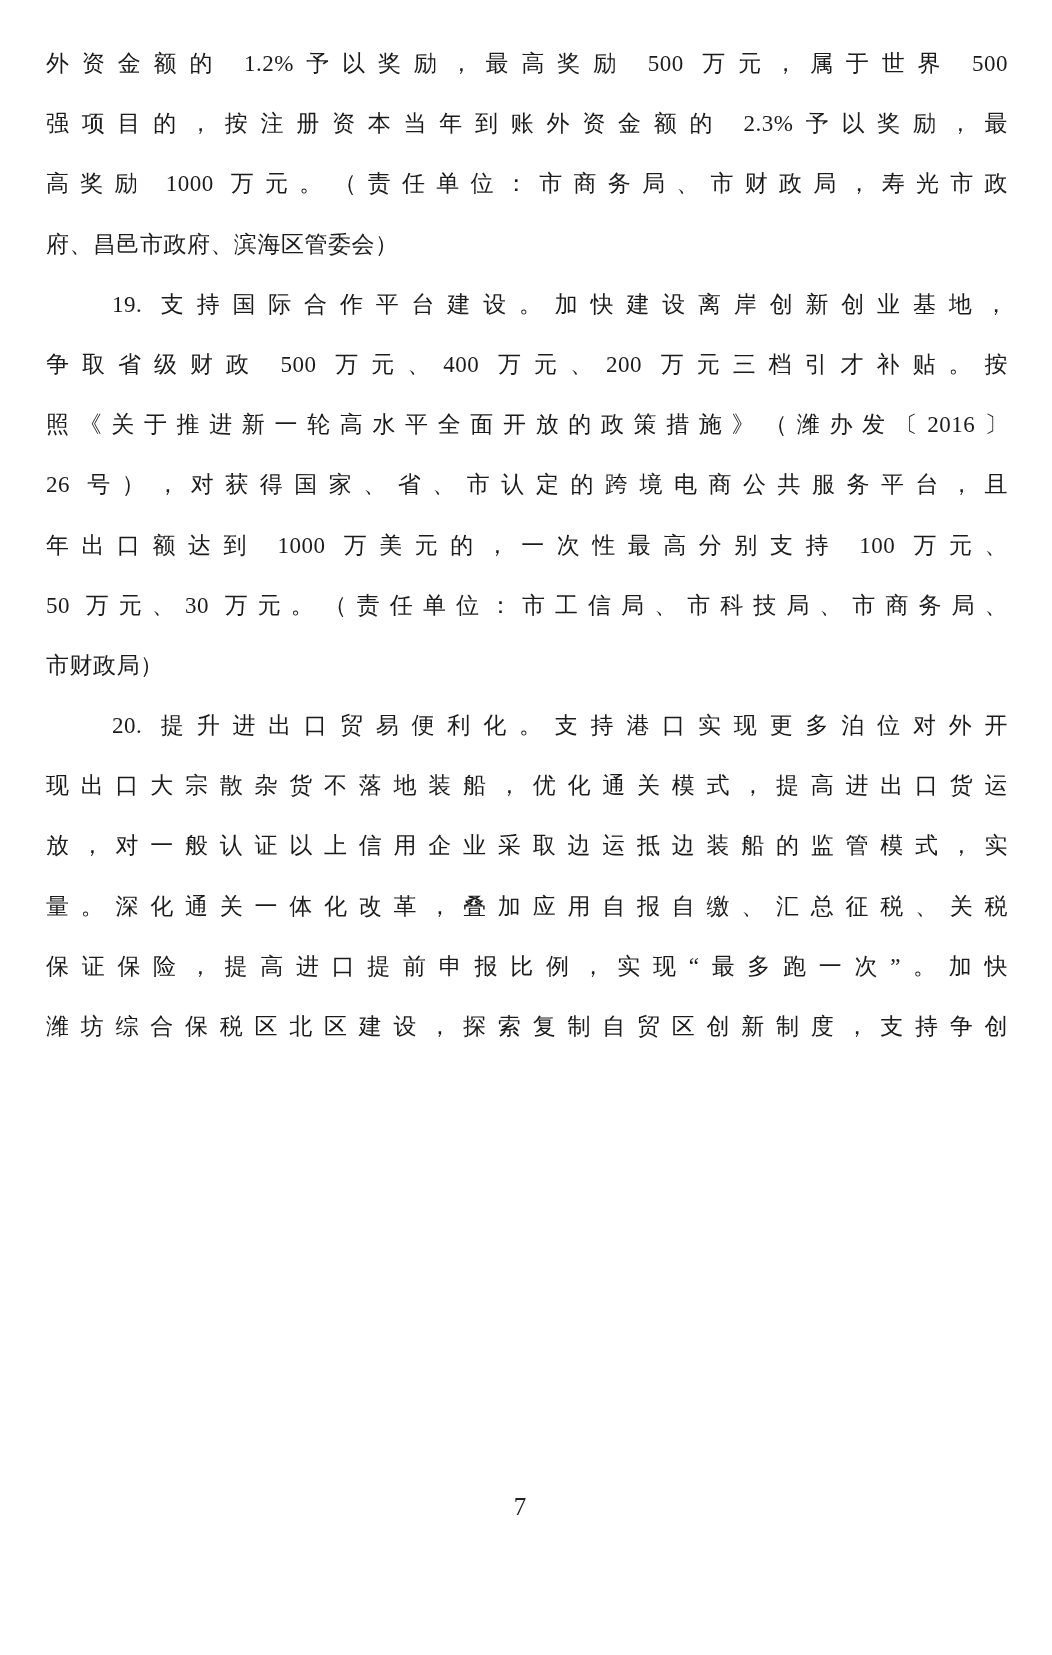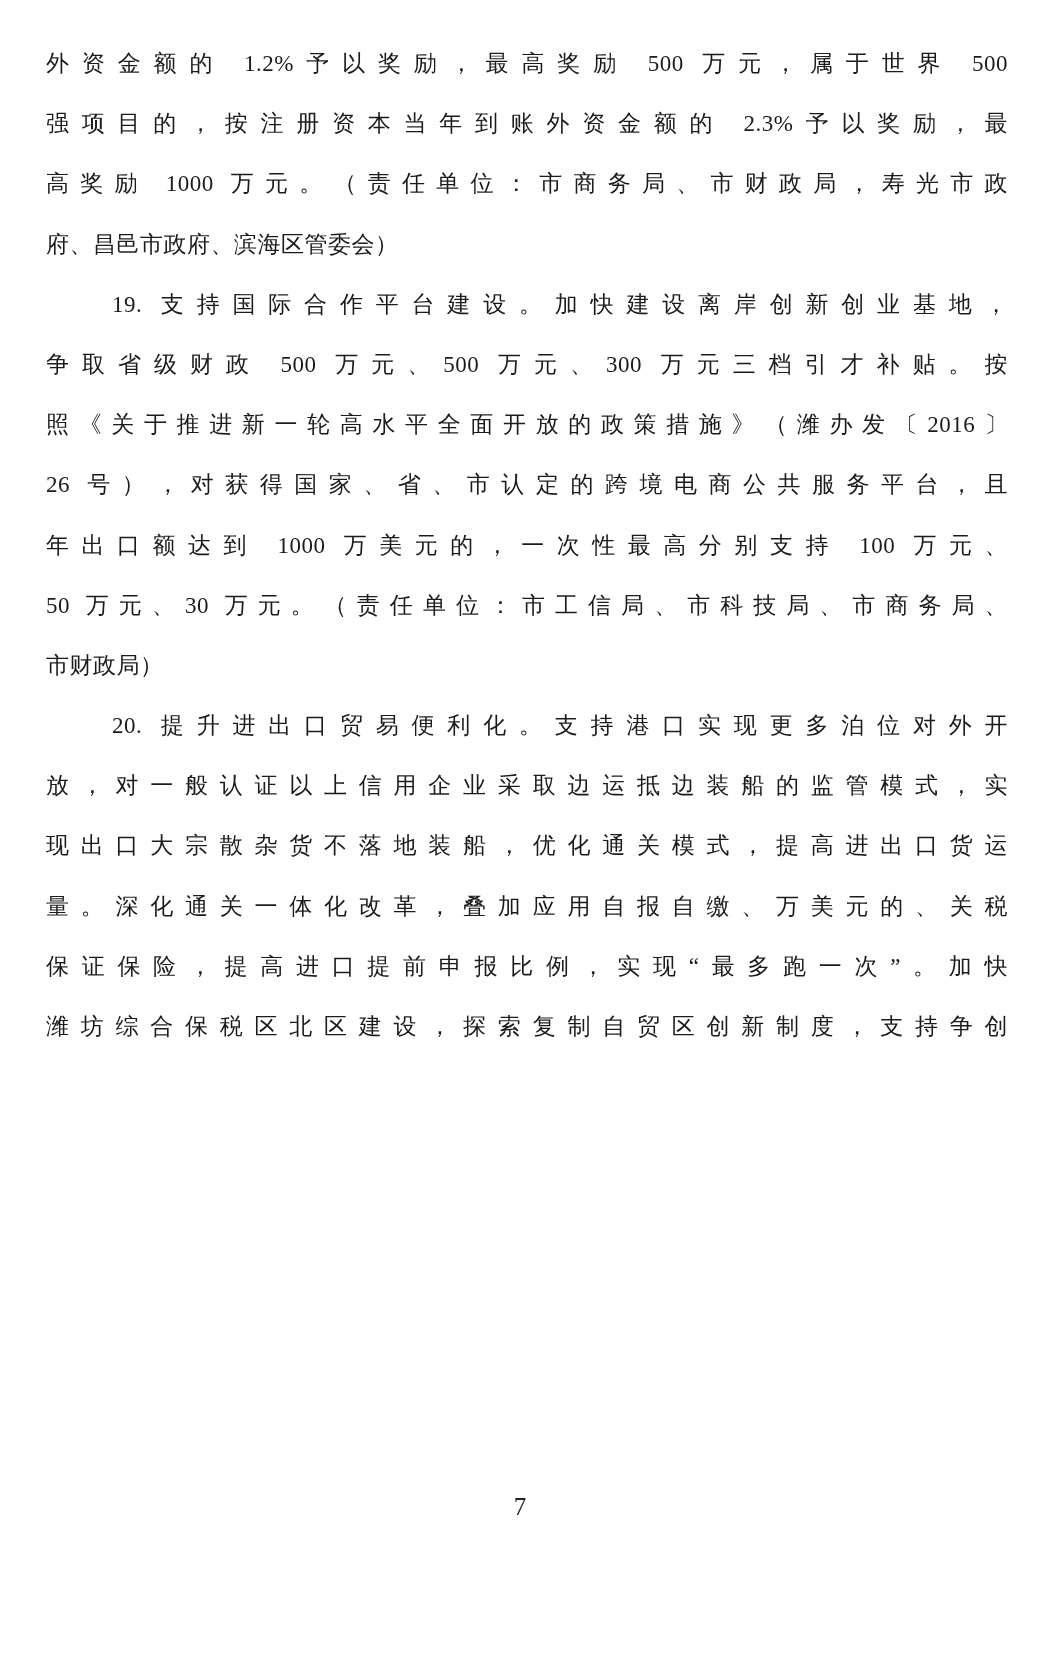--- a/index.html
+++ b/index.html
@@ -63,30 +63,30 @@
 
 <div class="page">
   <div class="text-block">
 
     <div class="line fit"><span>外资金额的 1.2%予以奖励，最高奖励 500 万元，属于世界 500</span></div>
     <div class="line fit"><span>强项目的，按注册资本当年到账外资金额的 2.3%予以奖励，最</span></div>
     <div class="line fit"><span>高奖励 1000 万元。（责任单位：市商务局、市财政局，寿光市政</span></div>
     <div class="line plain"><span>府、昌邑市政府、滨海区管委会）</span></div>
 
     <div class="line fit indent"><span class="bold">19. 支持国际合作平台建设。</span><span>加快建设离岸创新创业基地，</span></div>
-    <div class="line fit"><span>争取省级财政 500 万元、500 万元、300 万元三档引才补贴。按</span></div>
+    <div class="line fit"><span>争取省级财政 500 万元、400 万元、200 万元三档引才补贴。按</span></div>
     <div class="line fit"><span>照《关于推进新一轮高水平全面开放的政策措施》（潍办发〔2016〕</span></div>
     <div class="line fit"><span>26 号），对获得国家、省、市认定的跨境电商公共服务平台，且</span></div>
     <div class="line fit"><span>年出口额达到 1000 万美元的，一次性最高分别支持 100 万元、</span></div>
     <div class="line fit"><span>50 万元、30 万元。（责任单位：市工信局、市科技局、市商务局、</span></div>
     <div class="line plain"><span>市财政局）</span></div>
 
     <div class="line fit indent"><span class="bold">20. 提升进出口贸易便利化。</span><span>支持港口实现更多泊位对外开</span></div>
+    <div class="line fit"><span>现出口大宗散杂货不落地装船，优化通关模式，提高进出口货运</span></div>
     <div class="line fit"><span>放，对一般认证以上信用企业采取边运抵边装船的监管模式，实</span></div>
-    <div class="line fit"><span>现出口大宗散杂货不落地装船，优化通关模式，提高进出口货运</span></div>
-    <div class="line fit"><span>量。深化通关一体化改革，叠加应用自报自缴、万美元的、关税</span></div>
+    <div class="line fit"><span>量。深化通关一体化改革，叠加应用自报自缴、汇总征税、关税</span></div>
     <div class="line fit"><span>保证保险，提高进口提前申报比例，实现“最多跑一次”。加快</span></div>
     <div class="line fit"><span>潍坊综合保税区北区建设，探索复制自贸区创新制度，支持争创</span></div>
 
   </div>
 
   <div class="page-number">7</div>
 </div>
 
 </body></html>

